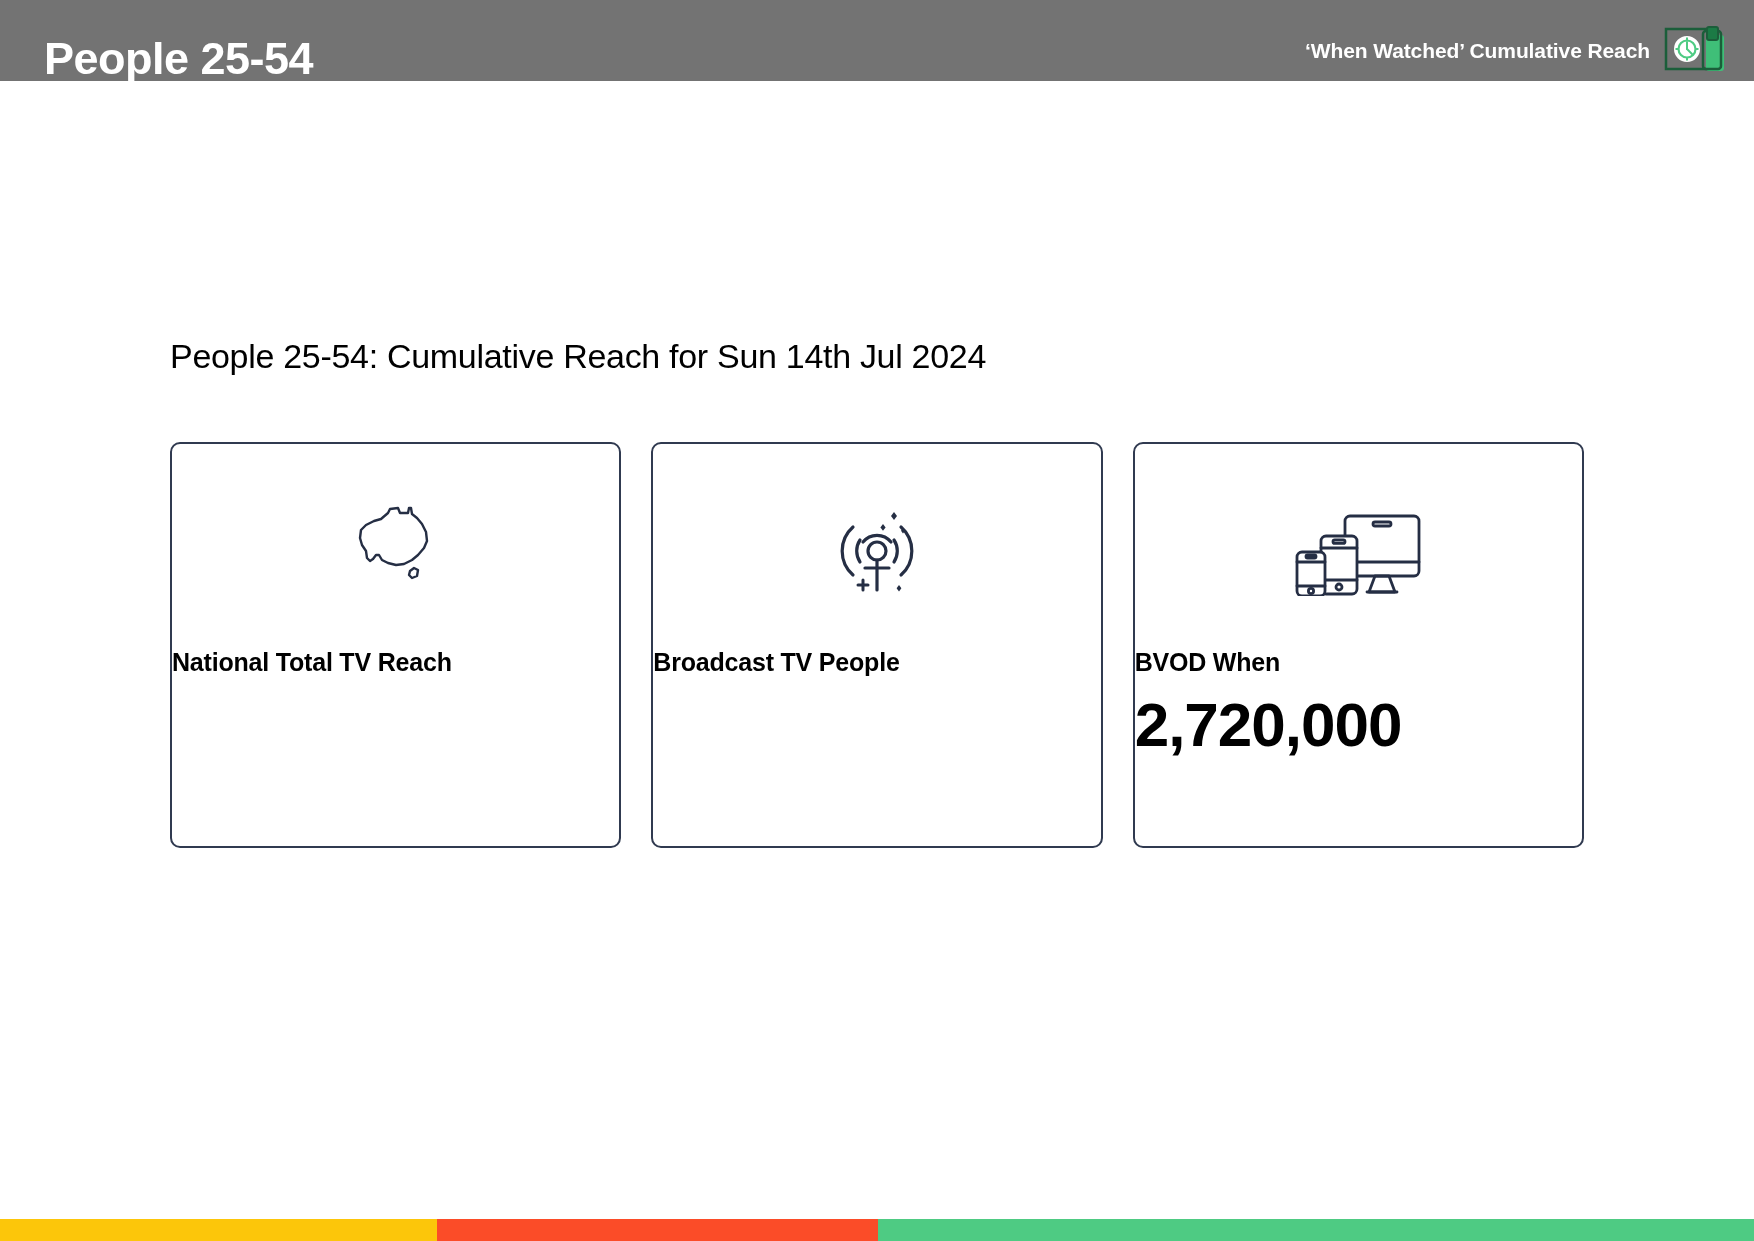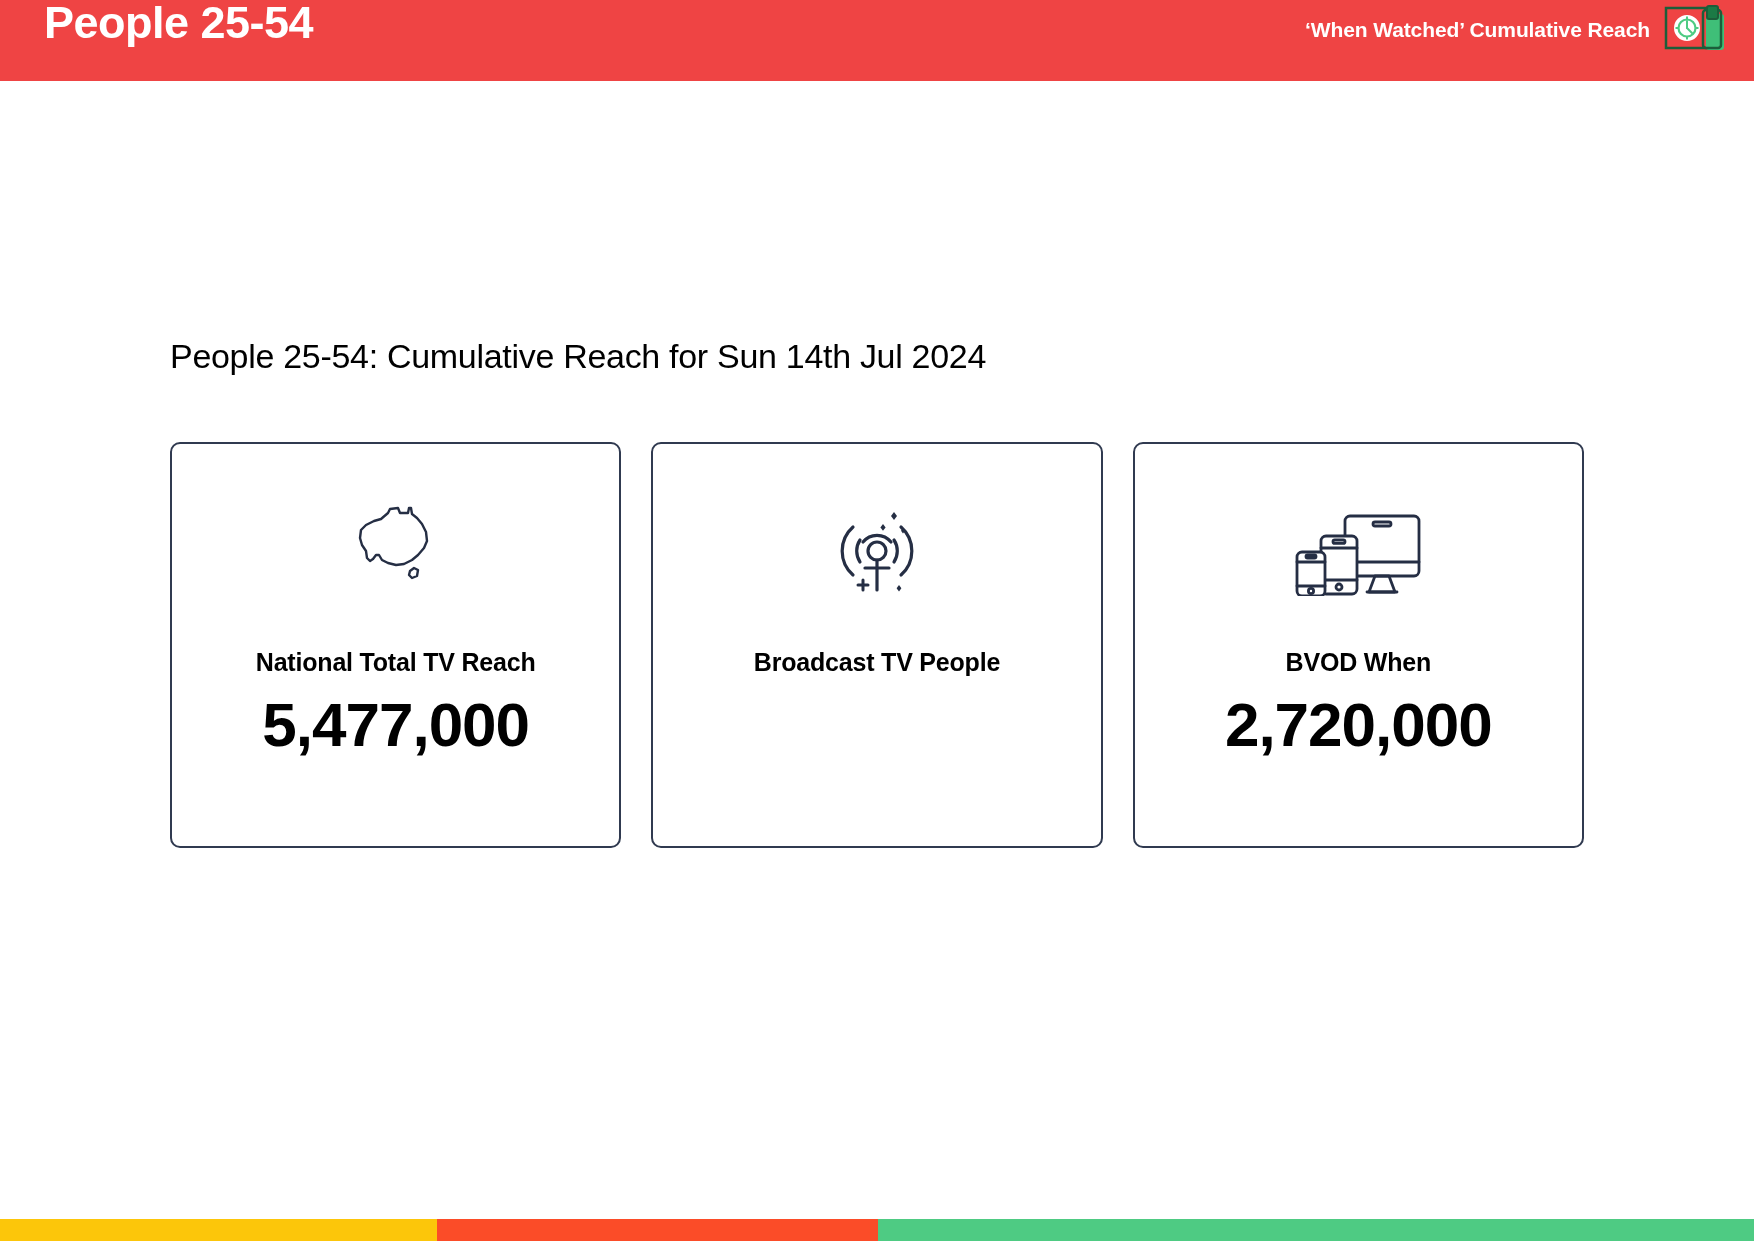--- a/index.html
+++ b/index.html
@@ -18,23 +18,23 @@
     height: 1241px;
     background: #ffffff;
   }
 
   
   .header-band {
     position: absolute;
     top: 0; left: 0;
     width: 1754px;
     height: 81px;
-    background: #ef4444;
-    display: flex;
-    align-items: flex-start;
+    background: #737373;
+    display: flex;
+    align-items: flex-end;
     justify-content: space-between;
   }
 
   .header-title {
     margin-left: 44px;
     color: #ffffff;
     font-size: 45px;
     font-weight: bold;
     letter-spacing: -0.5px;
     line-height: 1;
@@ -84,21 +84,20 @@
   }
 
   .stat-card {
     width: 452px;
     height: 406px;
     border: 2px solid #303A50;
     border-radius: 10px;
     background: #ffffff;
     display: flex;
     flex-direction: column;
-    align-items: center;
     justify-content: flex-start;
     padding-top: 58px;
   }
 
   .card-icon {
     height: 96px;
     display: flex;
     align-items: center;
     justify-content: center;
   }
@@ -183,21 +182,20 @@
       <div class="card-icon">
         <svg width="100" height="90" viewBox="0 0 100 90" xmlns="http://www.w3.org/2000/svg">
           <path d="M42 8 L44 4 L52 3 L54 8 L62 8 L63 3 L65 3 L66 9 L71 13 L76 19
                    L80 27 L81 36 L78 43 L72 50 L66 55 L58 59 L50 60 L42 58 L36 55
                    L33 50 L30 50 L27 54 L24 56 L21 53 L20 46 L16 40 L14 33 L15 25
                    L20 20 L28 16 L35 14 Z" fill="none" stroke="#252E44" stroke-width="2.4" stroke-linejoin="round" stroke-linecap="round"></path>
           <path d="M64 66 L68 63 L72 65 L71 71 L66 73 L63 70 Z" fill="none" stroke="#252E44" stroke-width="2.4" stroke-linejoin="round" stroke-linecap="round"></path>
         </svg>
       </div>
       <div class="card-label">National Total TV Reach</div>
-      <div class="card-value">5,477,000</div>
     </div>
 
     <div class="stat-card">
       <div class="card-icon">
         <svg width="100" height="96" viewBox="0 0 100 96" xmlns="http://www.w3.org/2000/svg">
           <g fill="none" stroke="#252E44" stroke-width="3.2" stroke-linecap="round">
 
             <circle cx="50" cy="49" r="9"></circle>
 
             <line x1="50" y1="58" x2="50" y2="88"></line>

